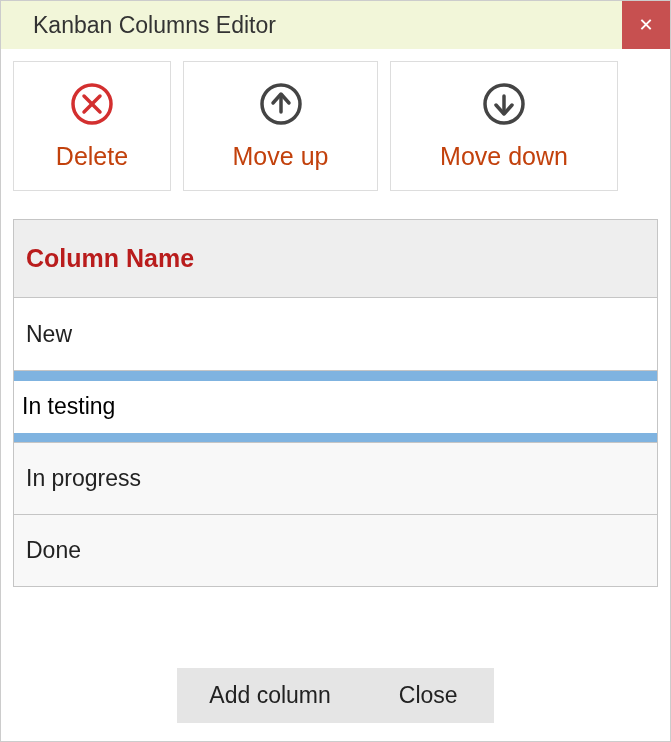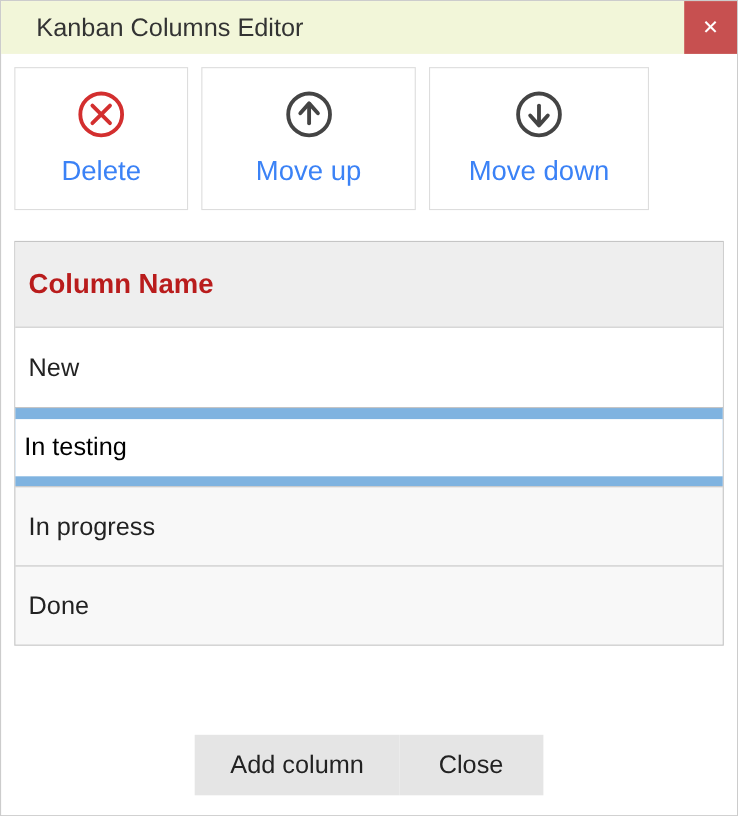--- a/index.html
+++ b/index.html
@@ -53,24 +53,24 @@
       height: 130px;
       display: flex;
       flex-direction: column;
       align-items: center;
       justify-content: center;
       cursor: pointer;
       gap: 16px;
     }
     .tool-btn.delete { width: 158px; }
     .tool-btn.moveup { width: 195px; }
-    .tool-btn.movedown { width: 200px; }
+    .tool-btn.movedown { width: 228px; }
     .tool-label {
       font-size: 25px;
-      color: #3b82f6;
+      color: #c2410c;
     }
     .icon-circle {
       width: 44px;
       height: 44px;
     }
     .table {
       border: 1px solid #c5c5c5;
       background: #f8f8f8;
     }
     .thead {

